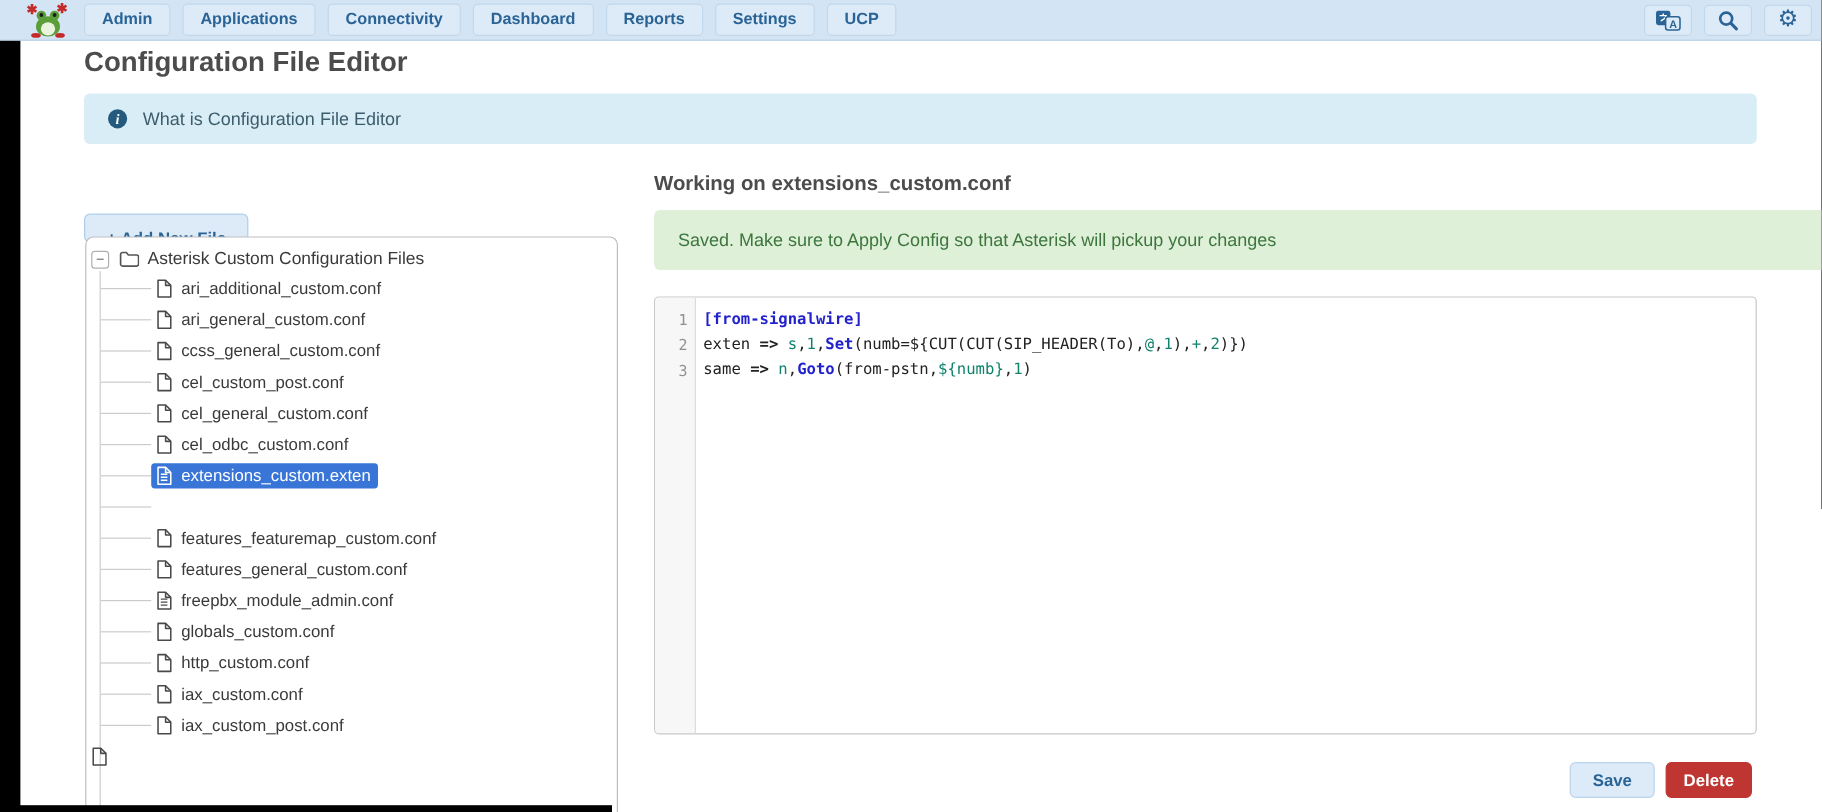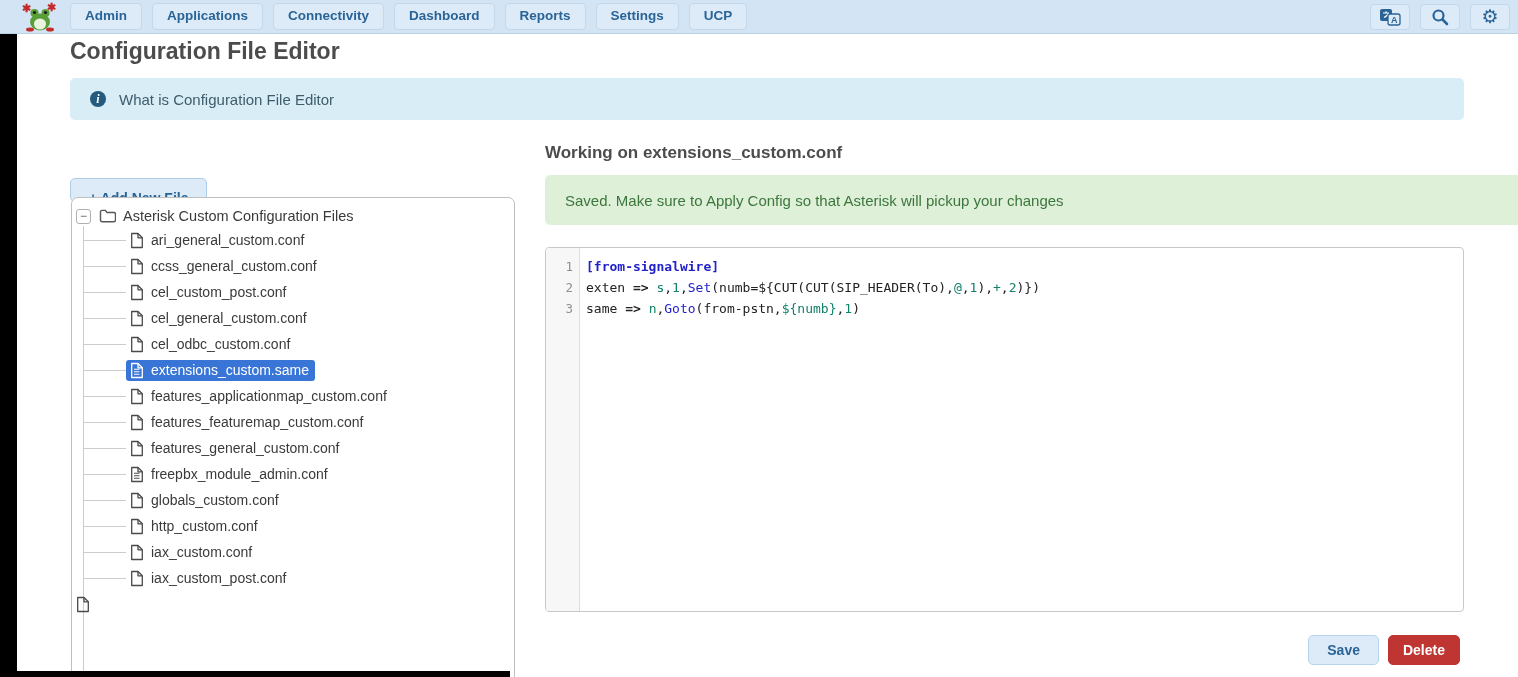--- a/index.html
+++ b/index.html
@@ -67,21 +67,21 @@
     border:1px solid #c8c8c8; border-radius:4px; background:#fff; display:flex; overflow:hidden; }
   .gutter{ width:34px; background:#f7f7f7; border-right:1px solid #ddd; padding:8px 6px 0 0;
     text-align:right; flex:0 0 auto; }
   .gutter .line-num{ font-family:"DejaVu Sans Mono", monospace; font-size:12.5px; color:#909090;
     line-height:21px; display:block; }
   .code-area{ flex:1; padding:8px 0 0 6px; cursor:text; }
   .code-line{ font-family:"DejaVu Sans Mono", monospace; font-size:13px; line-height:21px; white-space:pre; }
   .seg-plain{ color:#222; }
   .seg-op{ color:#222; font-weight:bold; }
   .seg-atom{ color:var(--code_atom); }
-  .seg-app{ color:var(--code_app); font-weight:normal; }
+  .seg-app{ color:var(--code_app); font-weight:bold; }
   .seg-section{ color:var(--code_section); font-weight:bold; }
 
   .action-buttons{ position:absolute; top:635px; right:58px; display:flex; gap:9px; }
   .save-btn{ background:var(--nav_btn_bg); border:1px solid #b8d4ec; border-radius:5px;
     color:var(--accent_blue); font-weight:bold; font-size:14px; padding:6px 18px; font-family:inherit; cursor:pointer; }
   .delete-btn{ background:var(--delete_red); border:1px solid var(--delete_red); border-radius:5px;
     color:#fff; font-weight:bold; font-size:14px; padding:6px 14px; font-family:inherit; cursor:pointer; }
 </style>
 </head>
 <body>
@@ -160,20 +160,32 @@
     <div id="tree-rows">
         <div class="tree-row">
           <span class="stub"></span>
           <span class="node">
             <span class="ticon">
               <svg width="14" height="17" viewBox="0 0 14 17">
                 <path d="M1.7 1.5 h6.3 l4.3 4.3 v9.7 h-10.6 z" fill="none" stroke="currentColor" stroke-width="1.3" stroke-linejoin="round"></path>
                 <path d="M8 1.5 v4.3 h4.3" fill="none" stroke="currentColor" stroke-width="1.3" stroke-linejoin="round"></path>
               </svg>
             </span>
+            <span class="node-label">ari_additional_custom.conf</span>
+          </span>
+        </div>
+        <div class="tree-row">
+          <span class="stub"></span>
+          <span class="node">
+            <span class="ticon">
+              <svg width="14" height="17" viewBox="0 0 14 17">
+                <path d="M1.7 1.5 h6.3 l4.3 4.3 v9.7 h-10.6 z" fill="none" stroke="currentColor" stroke-width="1.3" stroke-linejoin="round"></path>
+                <path d="M8 1.5 v4.3 h4.3" fill="none" stroke="currentColor" stroke-width="1.3" stroke-linejoin="round"></path>
+              </svg>
+            </span>
             <span class="node-label">ari_general_custom.conf</span>
           </span>
         </div>
         <div class="tree-row">
           <span class="stub"></span>
           <span class="node">
             <span class="ticon">
               <svg width="14" height="17" viewBox="0 0 14 17">
                 <path d="M1.7 1.5 h6.3 l4.3 4.3 v9.7 h-10.6 z" fill="none" stroke="currentColor" stroke-width="1.3" stroke-linejoin="round"></path>
                 <path d="M8 1.5 v4.3 h4.3" fill="none" stroke="currentColor" stroke-width="1.3" stroke-linejoin="round"></path>
@@ -221,34 +233,25 @@
         <div class="tree-row">
           <span class="stub"></span>
           <span class="node selected">
             <span class="ticon">
               <svg width="14" height="17" viewBox="0 0 14 17">
                 <path d="M1.7 1.5 h6.3 l4.3 4.3 v9.7 h-10.6 z" fill="none" stroke="currentColor" stroke-width="1.3" stroke-linejoin="round"></path>
                 <path d="M8 1.5 v4.3 h4.3" fill="none" stroke="currentColor" stroke-width="1.3" stroke-linejoin="round"></path>
                 <path d="M4 7.2 h5.5 M4 9.7 h5.5 M4 12.2 h5.5" stroke="currentColor" stroke-width="1.1"></path>
               </svg>
             </span>
-            <span class="node-label">extensions_custom.same</span>
-          </span>
-        </div>
-        <div class="tree-row">
-          <span class="stub"></span>
-          <span class="node">
-            <span class="ticon">
-              <svg width="14" height="17" viewBox="0 0 14 17">
-                <path d="M1.7 1.5 h6.3 l4.3 4.3 v9.7 h-10.6 z" fill="none" stroke="currentColor" stroke-width="1.3" stroke-linejoin="round"></path>
-                <path d="M8 1.5 v4.3 h4.3" fill="none" stroke="currentColor" stroke-width="1.3" stroke-linejoin="round"></path>
-              </svg>
-            </span>
-            <span class="node-label">features_applicationmap_custom.conf</span>
-          </span>
+            <span class="node-label">extensions_custom.exten</span>
+          </span>
+        </div>
+        <div class="tree-row">
+          <span class="stub"></span>
         </div>
         <div class="tree-row">
           <span class="stub"></span>
           <span class="node">
             <span class="ticon">
               <svg width="14" height="17" viewBox="0 0 14 17">
                 <path d="M1.7 1.5 h6.3 l4.3 4.3 v9.7 h-10.6 z" fill="none" stroke="currentColor" stroke-width="1.3" stroke-linejoin="round"></path>
                 <path d="M8 1.5 v4.3 h4.3" fill="none" stroke="currentColor" stroke-width="1.3" stroke-linejoin="round"></path>
               </svg>
             </span>

